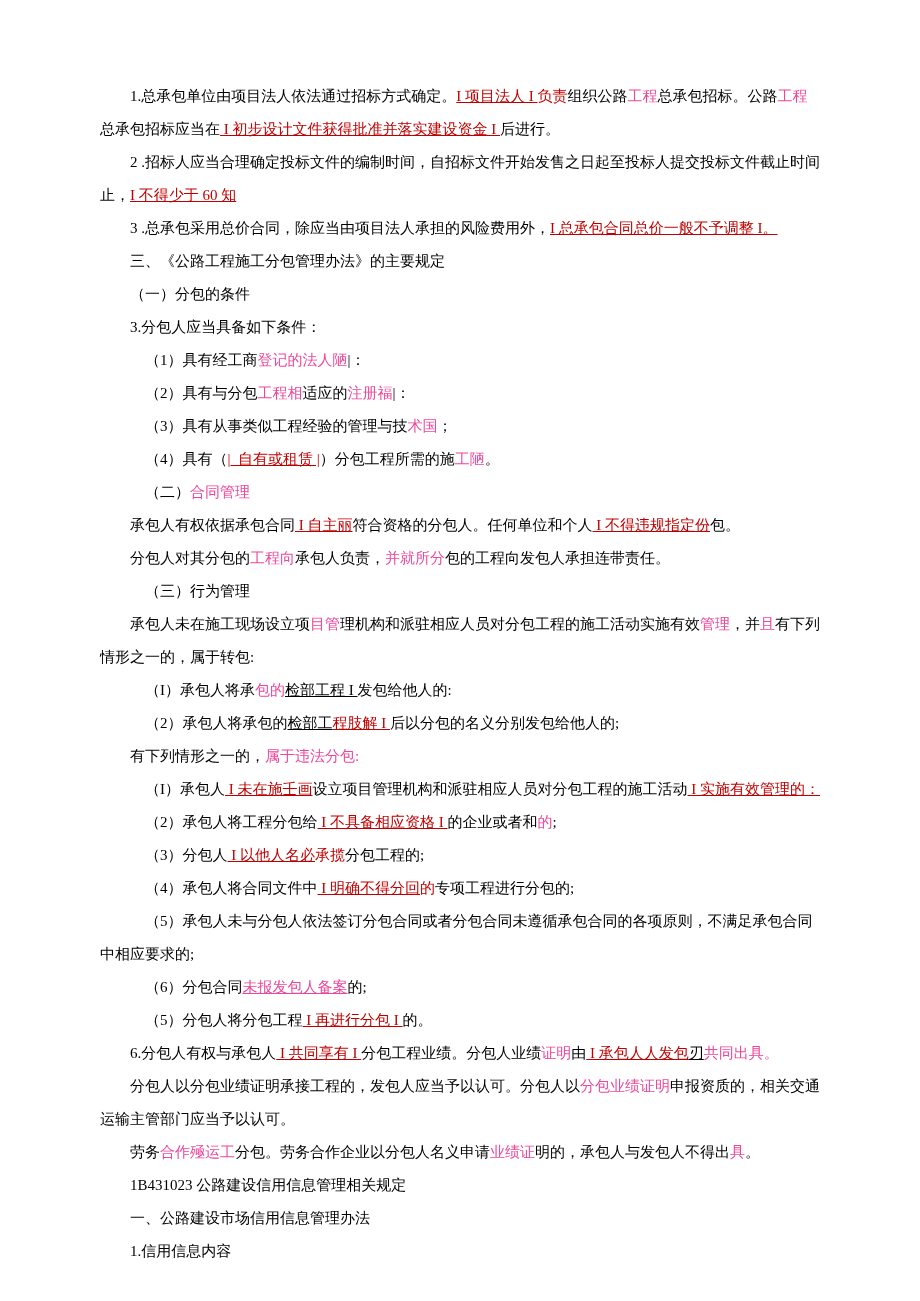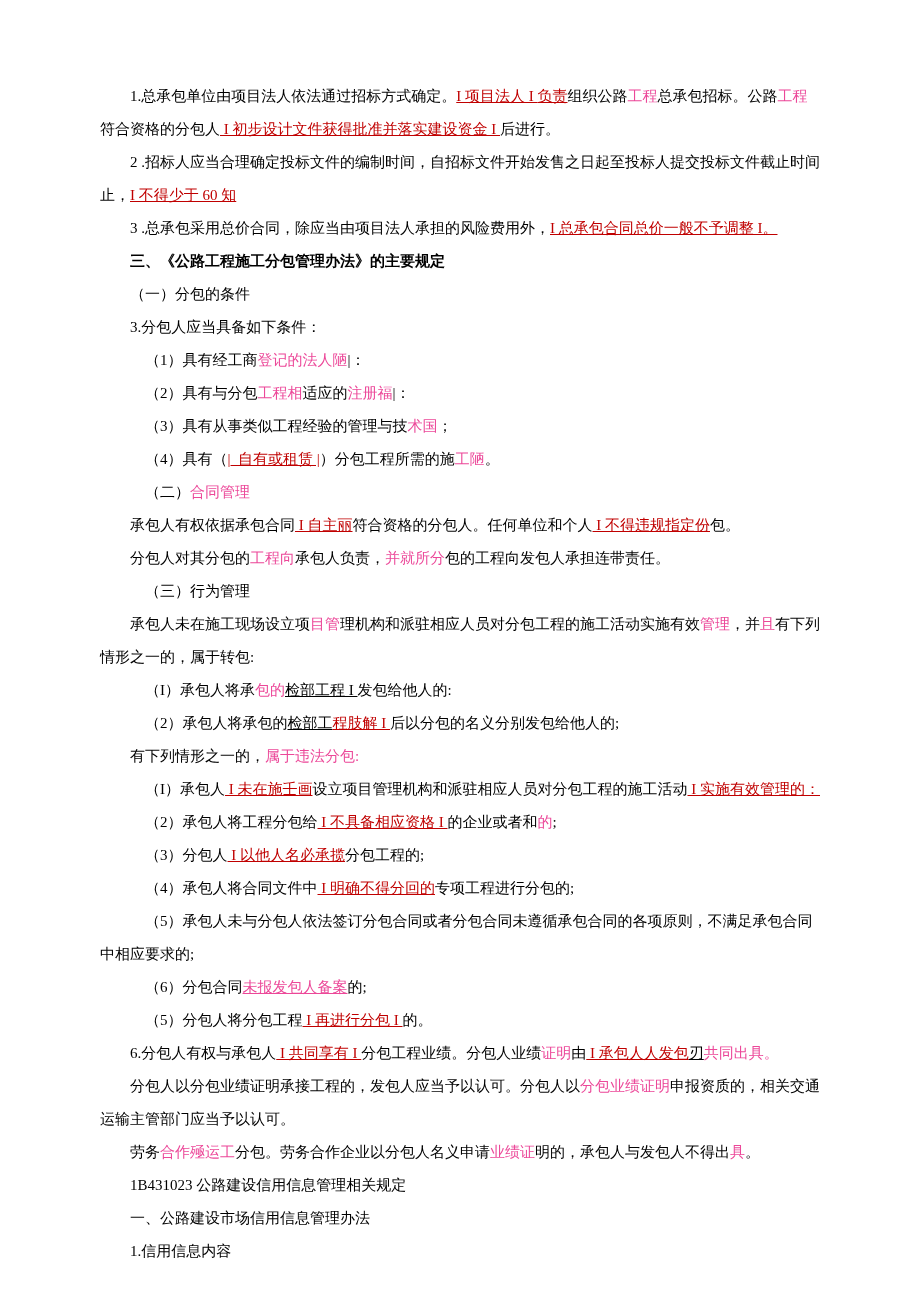--- a/index.html
+++ b/index.html
@@ -11,32 +11,32 @@
     margin: 0;
     padding: 80px 100px 80px 100px;
     width: 920px;
     box-sizing: border-box;
   }
   p {
     margin: 0;
     text-indent: 2em;
   }
   .bold {
-    font-weight: bold;
+    font-weight: normal;
   }
   .indent-2 { text-indent: 3em; }
   .blue { color: #ec4899; }
-  .red { color: #C00000; text-decoration: underline; }
+  .red { color: #C00000; }
   .u { text-decoration: underline; }
 </style>
 </head>
 <body>
 
 <p>
-<span>1.总承包单位由项目法人依法通过招标方式确定。</span><span class="red u">I 项目法人 I </span><span class="red">负责</span><span>组织公路</span><span class="blue">工程</span><span>总承包招标。公路</span><span class="blue">工程</span><span>符合资格的分包人</span><span class="red u"> I 初步设计文件获得批准并落实建设资金 I </span><span>后进行。</span>
+<span>1.总承包单位由项目法人依法通过招标方式确定。</span><span class="red u">I 项目法人 I </span><span class="red">负责</span><span>组织公路</span><span class="blue">工程</span><span>总承包招标。公路</span><span class="blue">工程</span><span>总承包招标应当在</span><span class="red u"> I 初步设计文件获得批准并落实建设资金 I </span><span>后进行。</span>
 </p>
 
 <p>
 <span>2 .招标人应当合理确定投标文件的编制时间，自招标文件开始发售之日起至投标人提交投标文件截止时间止，</span><span class="red u">I 不得少于 60 知</span>
 </p>
 
 <p>
 <span>3     .总承包采用总价合同，除应当由项目法人承担的风险费用外，</span><span class="red u">I 总承包合同总价一般不予调整 I。</span>
 </p>
 

